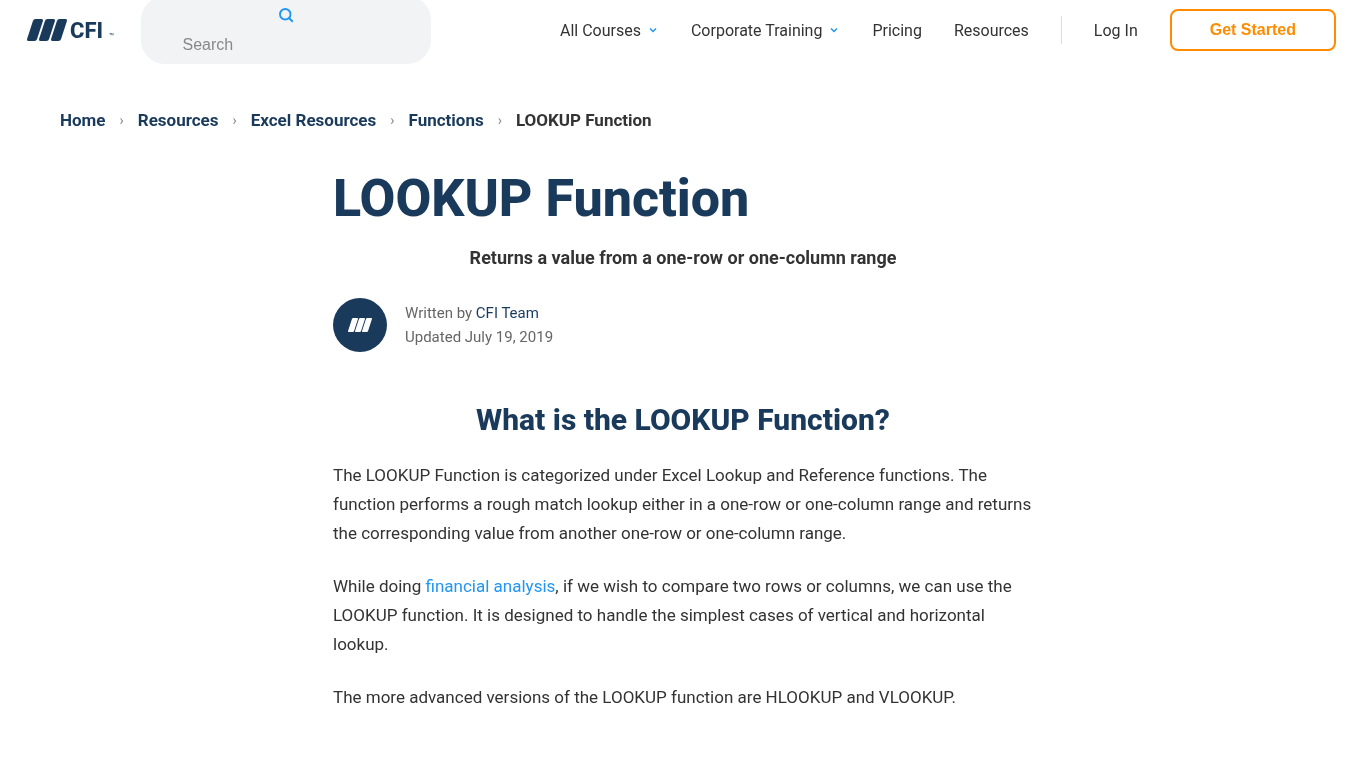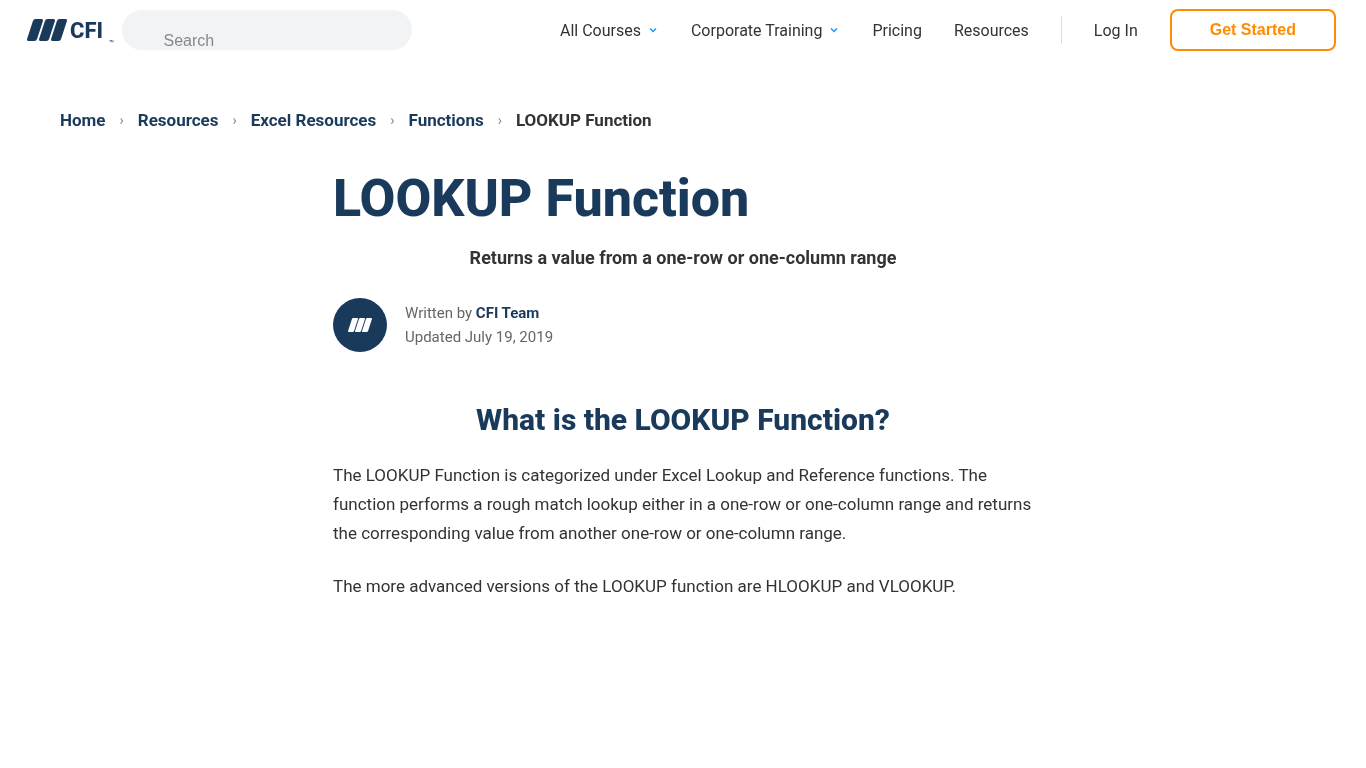--- a/index.html
+++ b/index.html
@@ -1,19 +1,19 @@
 <!DOCTYPE html>
 <html><head>
 <meta charset="utf-8">
 <style>
   * { margin: 0; padding: 0; box-sizing: border-box; }
   body { font-family: -apple-system, BlinkMacSystemFont, "Segoe UI", Roboto, "Helvetica Neue", Arial, sans-serif; background: #fff; color: #333; }
   
   
-  .header { display: flex; padding: 10px 30px; height: 60px; gap: 8px; }
+  .header { display: flex; align-items: center; padding: 10px 30px; height: 60px; gap: 27px; }
   .logo { display: flex; align-items: center; gap: 6px; font-weight: 800; font-size: 22px; color: #1a3a5c; }
   .logo-stripes { display: flex; gap: 2px; }
   .stripe { width: 10px; height: 22px; background: #1a3a5c; transform: skewX(-18deg); border-radius: 2px; }
   .logo-tm { font-size: 8px; font-weight: 400; align-self: flex-end; margin-bottom: 2px; }
   
   .search-box { display: flex; align-items: center; background: #f1f3f5; border-radius: 24px; padding: 10px 18px; width: 290px; gap: 12px; flex-direction: column; }
   .search-icon { width: 18px; height: 18px; color: #2196f3; }
   .search-input { border: none; background: transparent; outline: none; font-size: 16px; color: #666; flex: 1; }
   .search-input::placeholder { color: #888; }
   
@@ -33,21 +33,21 @@
   
   .article { max-width: 740px; margin: 0 auto 60px; padding: 0 20px; }
   .article-title { font-size: 52px; font-weight: 800; color: #1a3a5c; margin-bottom: 20px; line-height: 1.1; }
   .article-subtitle { font-size: 18px; font-weight: 700; color: #333; margin-bottom: 30px; text-align: center; }
   
   .author-row { display: flex; align-items: center; gap: 18px; margin-bottom: 50px; }
   .avatar { width: 54px; height: 54px; border-radius: 50%; background: #1a3a5c; display: flex; align-items: center; justify-content: center; }
   .avatar-stripes { display: flex; gap: 1px; }
   .avatar-stripe { width: 6px; height: 14px; background: #fff; transform: skewX(-18deg); border-radius: 1px; }
   .author-text { font-size: 15px; color: #666; line-height: 1.6; }
-  .author-name { color: #1a3a5c; font-weight: 700; }
+  .author-name { color: #1a3a5c; font-weight: 400; }
   
   .section-heading { font-size: 30px; font-weight: 800; color: #1a3a5c; margin-bottom: 24px; text-align: center; }
   .para { font-size: 17px; color: #333; line-height: 1.7; margin-bottom: 24px; }
   .para a { color: #2196f3; text-decoration: none; }
 </style>
 </head>
 <body>
 
 <div class="header">
   <div class="logo">
@@ -120,14 +120,17 @@
     <div class="author-text">
       <div>
         <span>Written by </span><span class="author-name">CFI Team</span>
       </div>
       <div>Updated July 19, 2019</div>
     </div>
   </div>
 
   <h2 class="section-heading">What is the LOOKUP Function?</h2>
   <p class="para">The LOOKUP Function is categorized under Excel Lookup and Reference functions. The function performs a rough match lookup either in a one-row or one-column range and returns the corresponding value from another one-row or one-column range.</p>
+  <p class="para">
+    <span>While doing </span><a href="#">financial analysis</a><span>, if we wish to compare two rows or columns, we can use the LOOKUP function. It is designed to handle the simplest cases of vertical and horizontal lookup.</span>
+  </p>
   <p class="para">The more advanced versions of the LOOKUP function are HLOOKUP and VLOOKUP.</p>
 </div>
 
 </body></html>

